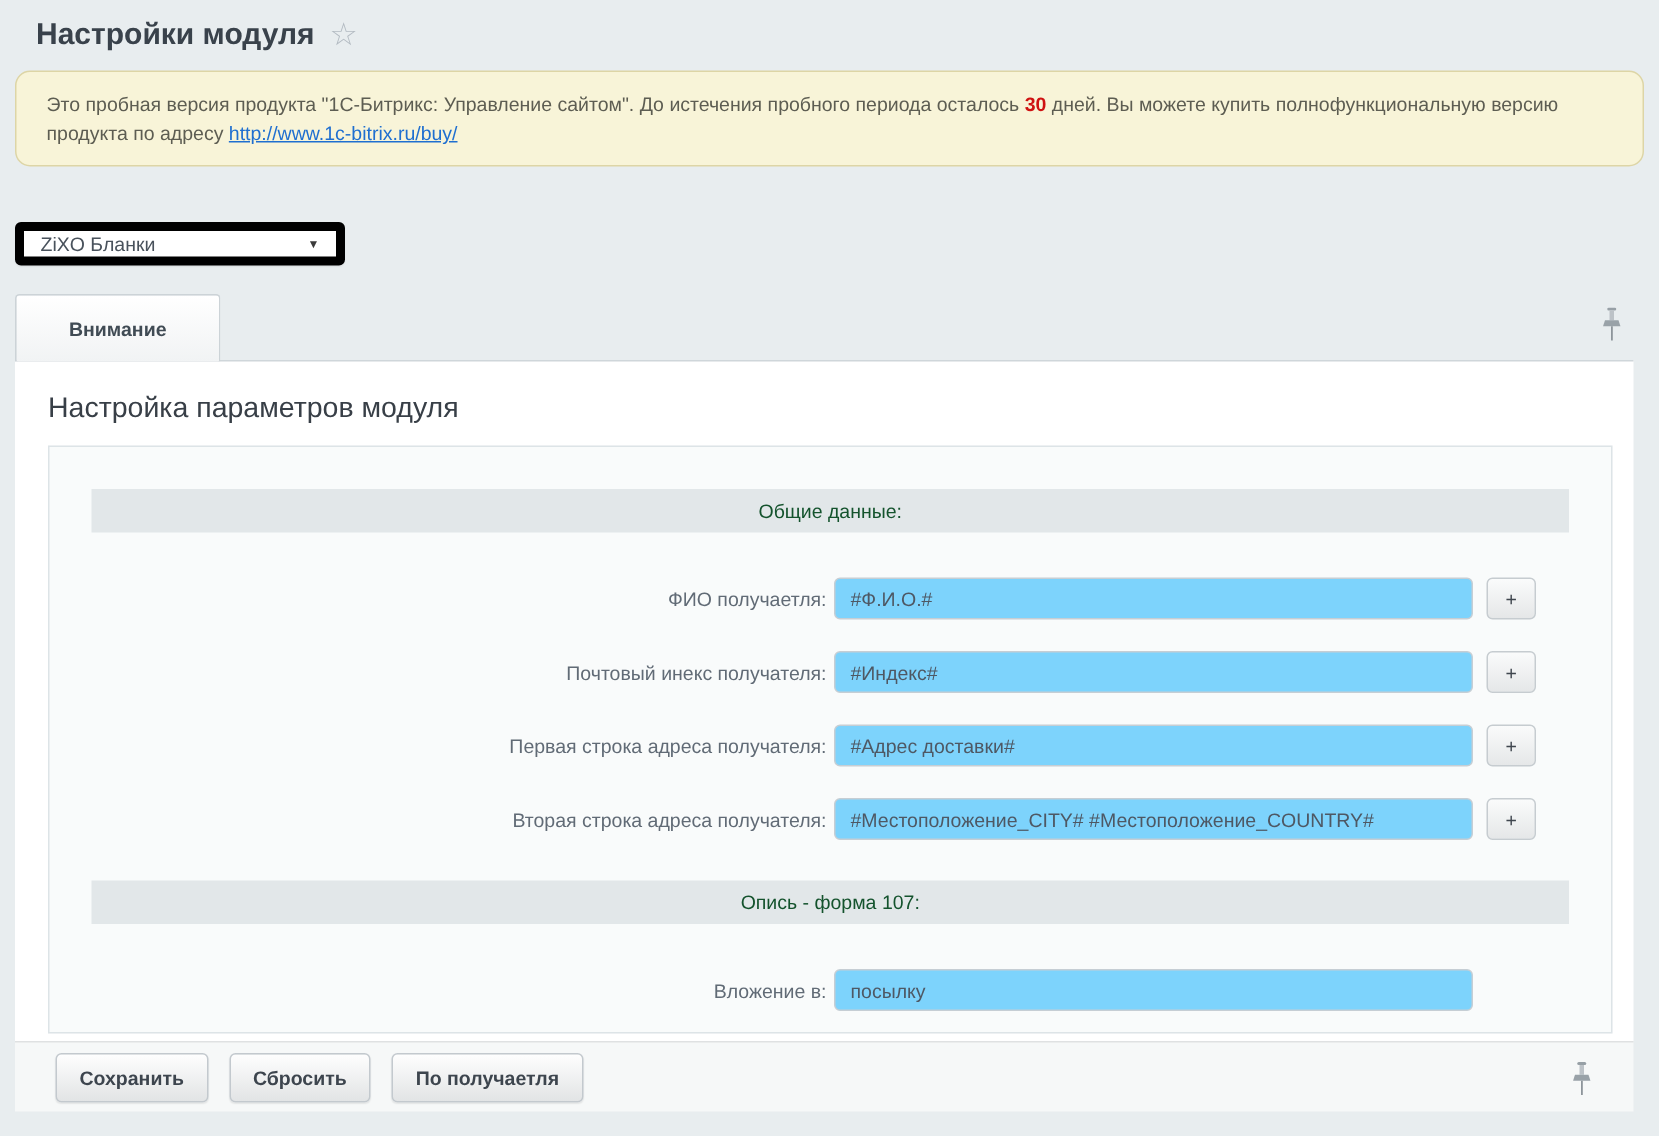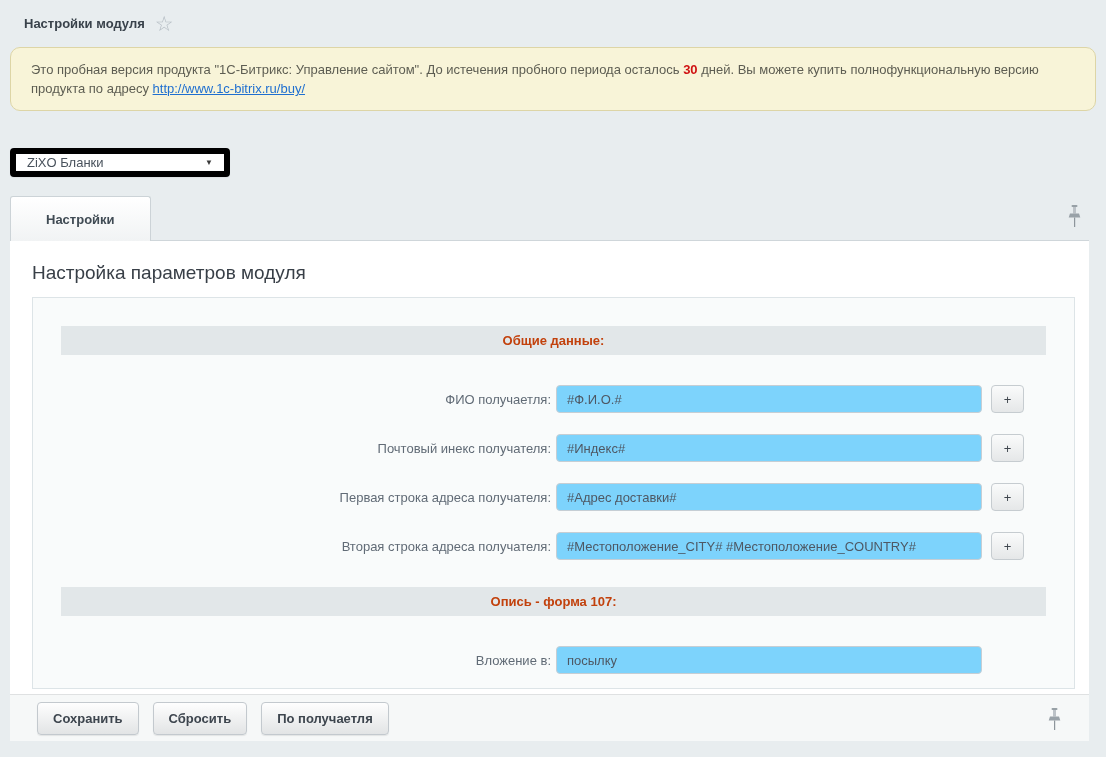--- a/index.html
+++ b/index.html
@@ -6,21 +6,21 @@
   html, body { width: 1106px; height: 757px; overflow: hidden; }
   body {
     background: #e8edef;
     font-family: "Liberation Sans", sans-serif;
     font-size: 13px;
     color: #4e5864;
   }
 
   
   .title-row { display: flex; align-items: center; gap: 10px; padding: 9px 0 0 24px; height: 38px; }
-  .page-title { font-size: 13px; font-weight: bold; color: #39424b; }
+  .page-title { font-size: 20px; font-weight: bold; color: #39424b; }
   .star { font-size: 21px; color: #b3bbc2; line-height: 1; cursor: pointer; }
 
   
   .notice {
     margin: 9px 10px 0 10px;
     background: #f8f4d8;
     border: 1px solid #ddd5a6;
     border-radius: 10px;
     padding: 12px 20px;
     line-height: 19px;
@@ -77,21 +77,21 @@
     margin: 0 14px 0 22px;
     background: #f9fbfb;
     border: 1px solid #dde4e7;
     padding-bottom: 14px;
   }
   .section-title {
     margin: 28px 28px 0 28px;
     height: 29px;
     background: #e2e7e9;
     display: flex; align-items: center; justify-content: center;
-    font-weight: bold; color: #c2410c;
+    font-weight: normal; color: #14532d;
   }
   .section-title.second { margin-top: 27px; }
   .row { display: flex; align-items: center; margin-top: 21px; }
   .row.first { margin-top: 30px; }
   .row label {
     width: 523px; text-align: right; padding-right: 5px;
     color: #616b76; cursor: default;
   }
   .row input[type="text"] {
     width: 426px; height: 28px;
@@ -147,21 +147,21 @@
 
 <div class="select-row">
   <div class="select-box">
     <span>ZiXO Бланки</span>
     <span class="select-caret">▼</span>
   </div>
 </div>
 
 <div class="tabbar">
   <div class="tab">
-    <span>Настройки</span>
+    <span>Внимание</span>
   </div>
   <span class="tab-pin">
     <svg width="13" height="23" viewBox="0 0 13 23">
       <rect x="3.5" y="0" width="6" height="2" rx="1" fill="#97a0a6"></rect>
       <rect x="5" y="2" width="3" height="6.5" fill="#bcc2c7"></rect>
       <path d="M2 8.5 h9 l1.3 4 h-11.6 z" fill="#99a2a8"></path>
       <rect x="6" y="12.5" width="1.2" height="9.5" fill="#8d959b"></rect>
     </svg>
   </span>
 </div>

